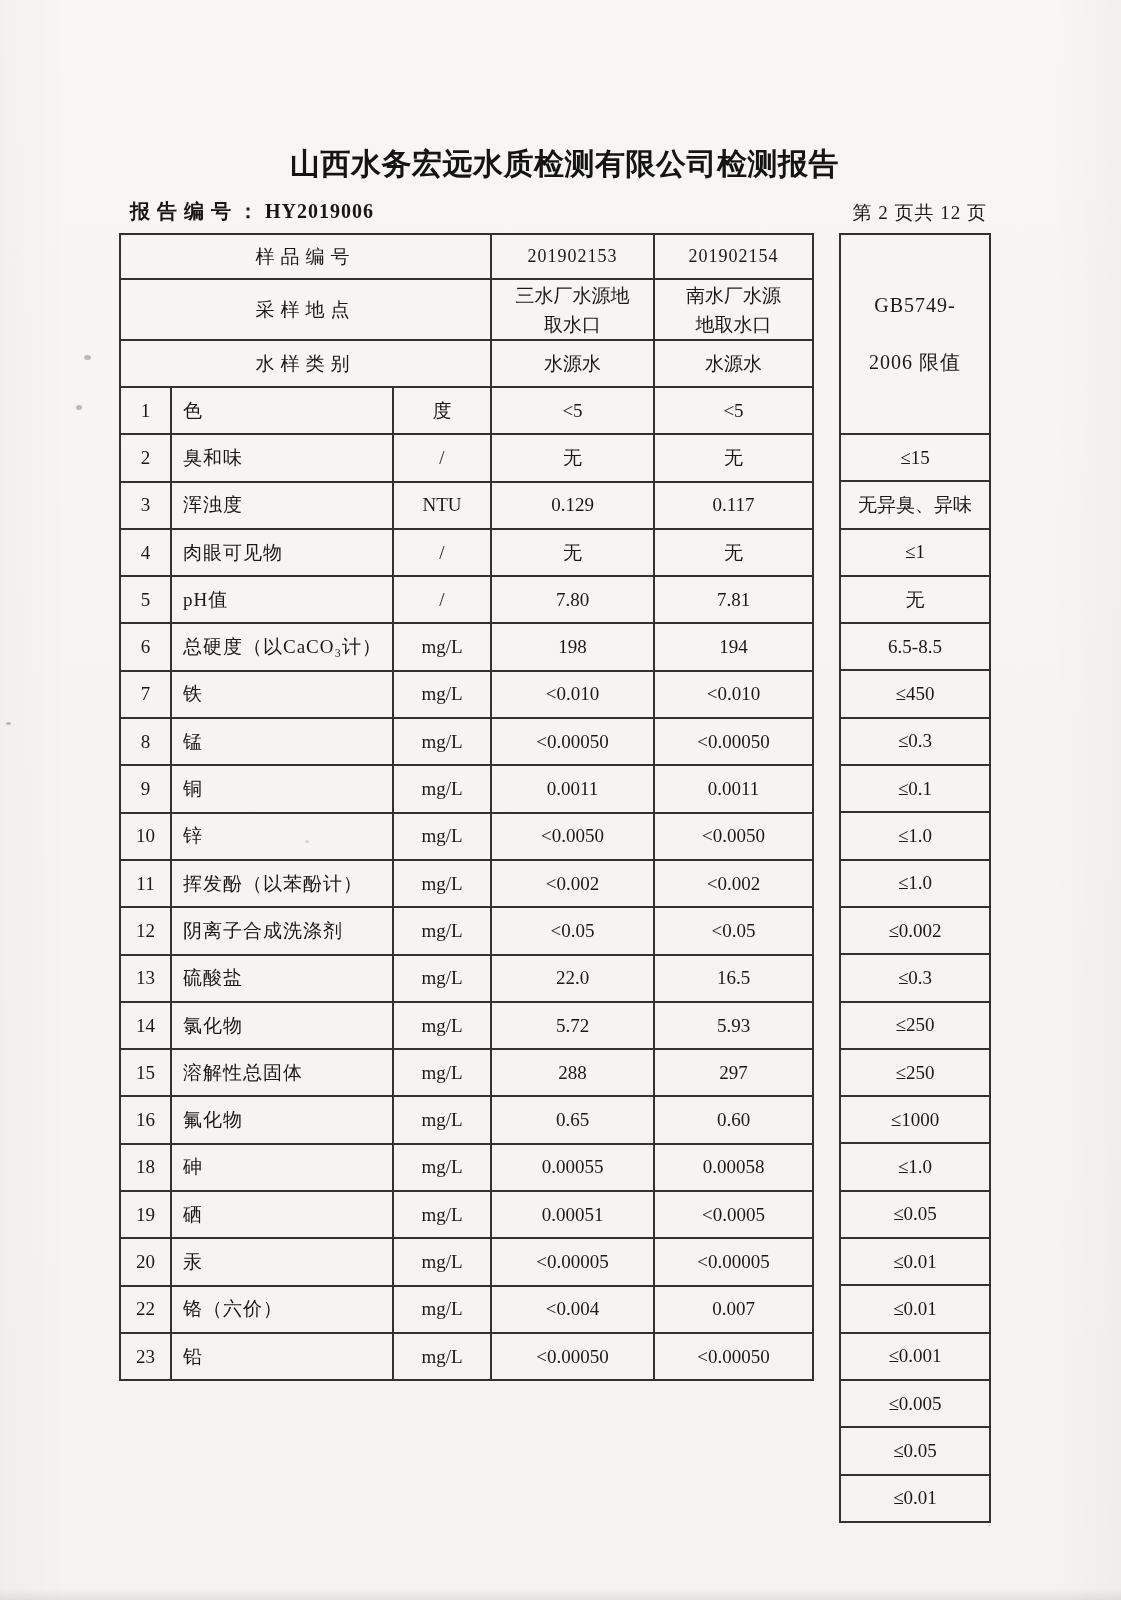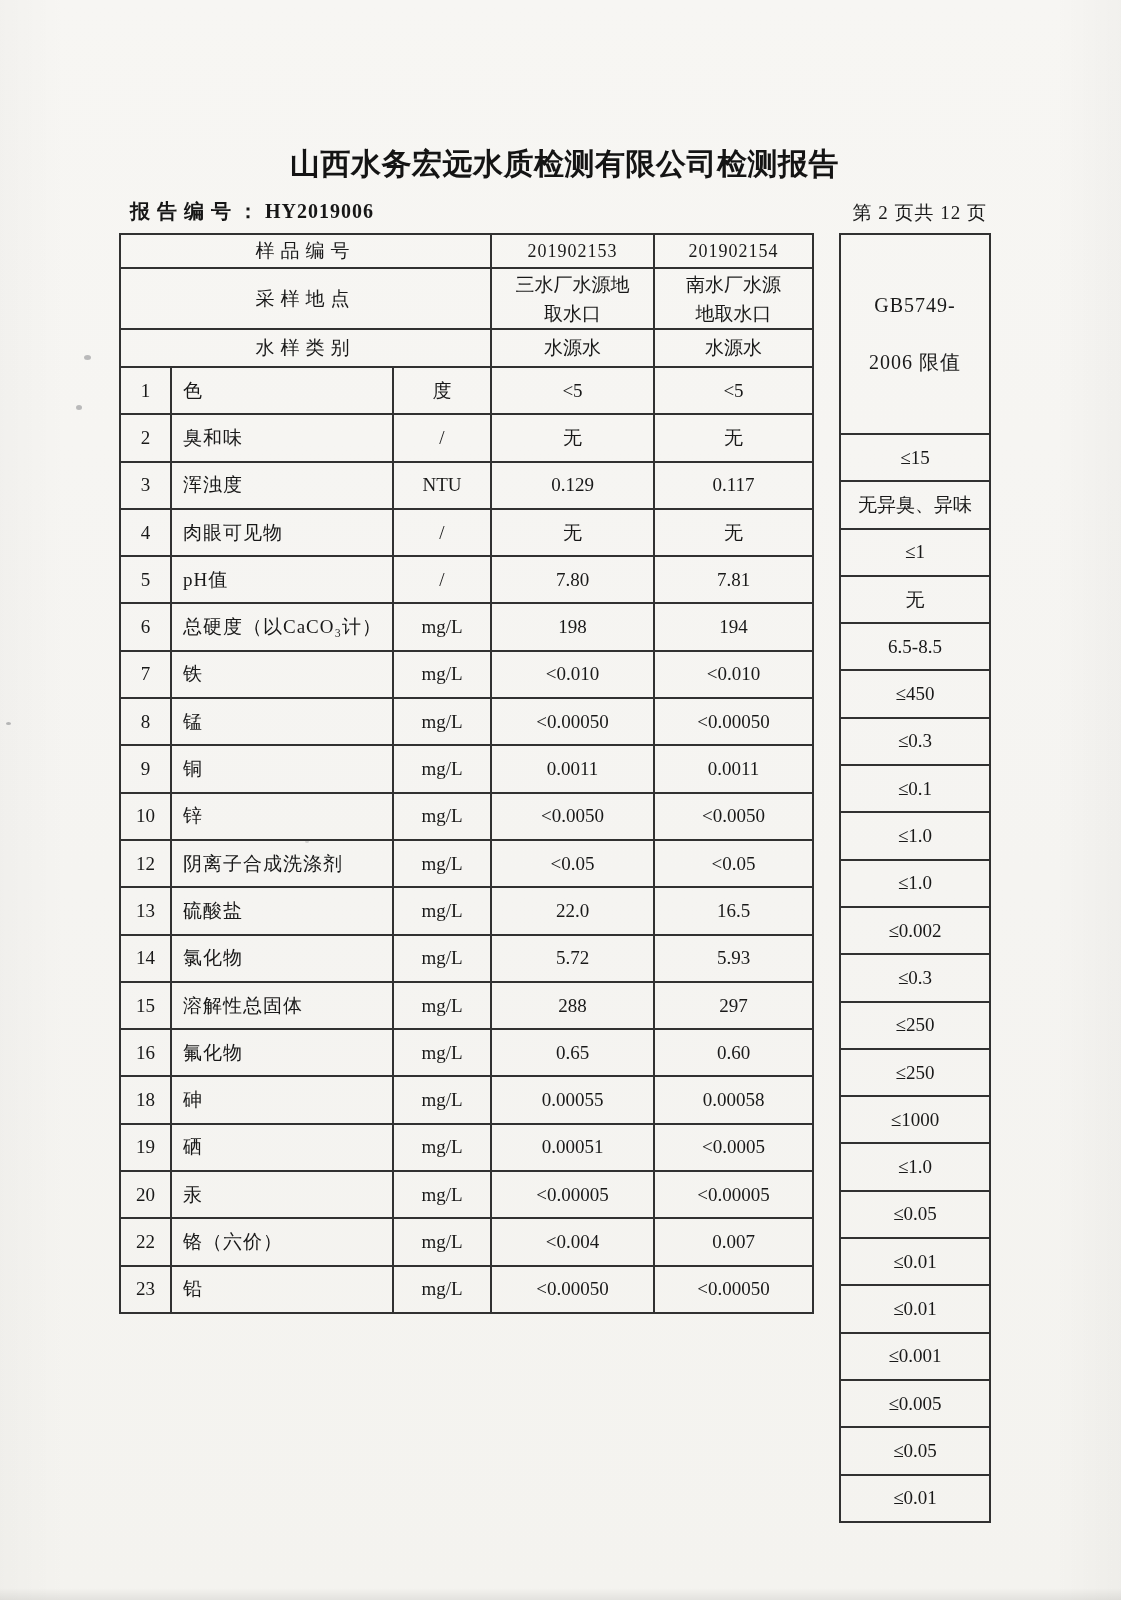--- a/index.html
+++ b/index.html
@@ -40,23 +40,23 @@
   .page-indicator{
     position:absolute;right:134px;top:200px;
     font-size:19px;color:#1a1a1a;letter-spacing:1px;
   }
 
   table{border-collapse:collapse;table-layout:fixed;}
   td{border:2px solid #313131;text-align:center;vertical-align:middle;
      padding:0;overflow:hidden;font-size:19px;color:#191919;}
 
   .main-table{position:absolute;left:119px;top:233px;width:693px;}
-  .main-table tr.h1{height:34px;border-radius:16px;}
+  .main-table tr.h1{height:45px;border-radius:16px;}
   .main-table tr.h2{height:61px;}
-  .main-table tr.h3{height:38px;margin-left:10px;}
+  .main-table tr.h3{height:47px;margin-left:10px;}
   .main-table tr.body-row{height:47.3px;}
   .main-table .hlabel{letter-spacing:6px;}
   .main-table .loc{white-space:pre-line;line-height:29px;font-size:19px;}
   .main-table .sid{font-size:18px;letter-spacing:1px;}
   .main-table .c-name{text-align:left;padding-left:11px;letter-spacing:1px;}
   .main-table .c-no{font-size:19px;}
 
   .limit-table{position:absolute;left:839px;top:233px;width:150px;}
   .limit-table tr.lh{height:200px;}
   .limit-table tr.body-row{height:47.3px;}
@@ -171,20 +171,27 @@
     <td class="c-val">0.0011</td>
   </tr>
         <tr class="body-row">
     <td class="c-no">10</td>
     <td class="c-name">锌</td>
     <td class="c-unit">mg/L</td>
     <td class="c-val">&lt;0.0050</td>
     <td class="c-val">&lt;0.0050</td>
   </tr>
         <tr class="body-row">
+    <td class="c-no">11</td>
+    <td class="c-name">挥发酚（以苯酚计）</td>
+    <td class="c-unit">mg/L</td>
+    <td class="c-val">&lt;0.002</td>
+    <td class="c-val">&lt;0.002</td>
+  </tr>
+        <tr class="body-row">
     <td class="c-no">12</td>
     <td class="c-name">阴离子合成洗涤剂</td>
     <td class="c-unit">mg/L</td>
     <td class="c-val">&lt;0.05</td>
     <td class="c-val">&lt;0.05</td>
   </tr>
         <tr class="body-row">
     <td class="c-no">13</td>
     <td class="c-name">硫酸盐</td>
     <td class="c-unit">mg/L</td>

